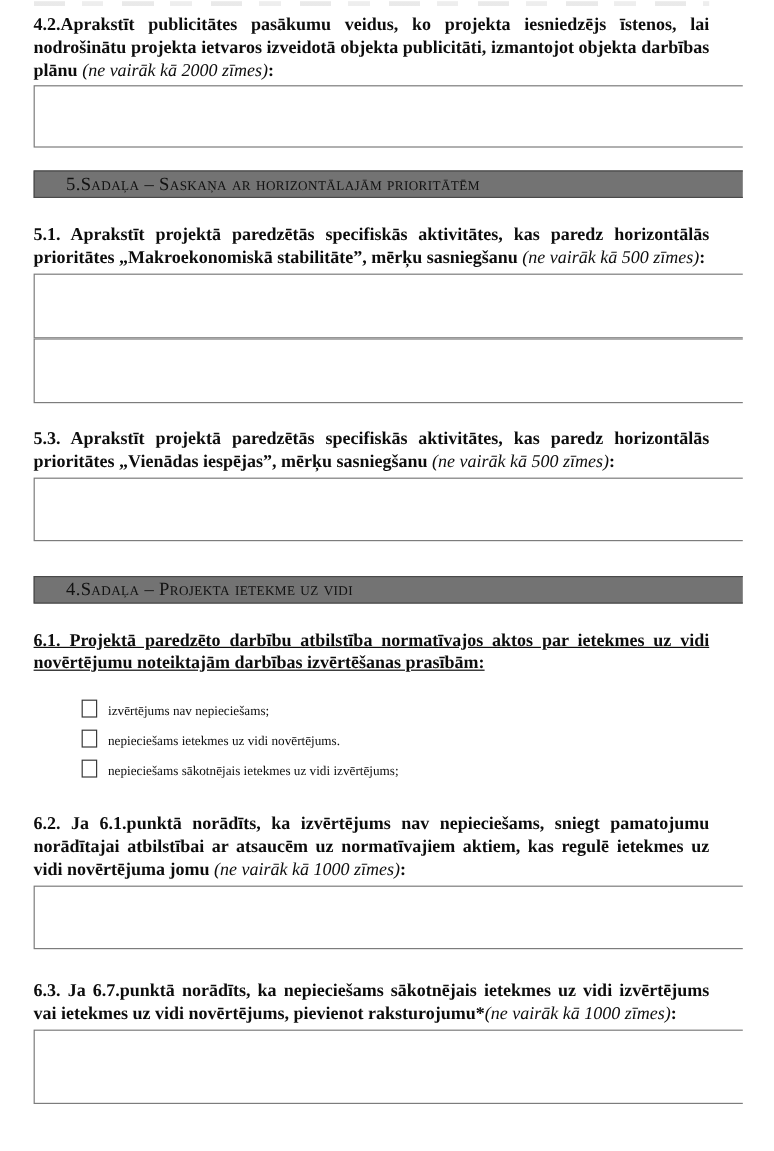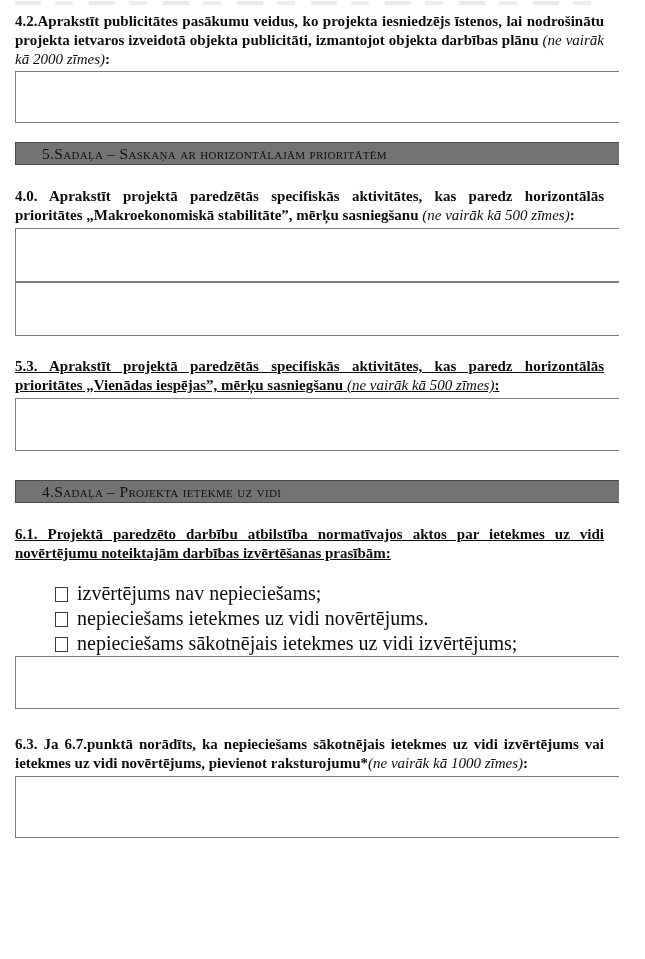--- a/index.html
+++ b/index.html
@@ -1,21 +1,21 @@
 <!DOCTYPE html>
 <html lang="lv"><head>
 <meta charset="utf-8">
 <style>
   html, body { margin: 0; padding: 0; background: #ffffff; }
   .page {
     width: 619px;
     height: 959px;
     box-sizing: border-box;
     background: #ffffff;
-    padding: 0 15px;
+    padding: 0 28px;
     overflow: hidden;
     font-family: "Liberation Serif", serif;
     color: #0d0d0d;
   }
   
   .clipped-line {
     height: 4px;
     margin-top: 1px;
     background: repeating-linear-gradient(90deg,
       #d8d8d8 0px, #d8d8d8 26px,
@@ -55,40 +55,40 @@
     font-variant: small-caps;
     font-weight: normal;
     font-size: 15.5px;
     letter-spacing: .3px;
     line-height: 21px;
     padding-left: 26px;
     color: #111111;
   }
   .chk-group { margin: 18px 0 0 40px; }
   .chk-row {
-    font-size: 20px;
+    font-size: 11px;
     font-weight: normal;
     line-height: 25px;
     white-space: nowrap;
   }
   .chk-box {
     display: inline-block;
     width: 11px;
     height: 13px;
     border: 1px solid #3a3a3a;
     background: #ffffff;
     margin-right: 9px;
     vertical-align: -2px;
   }
   
   .mt-q42  { margin-top: 7px;  margin-bottom: 2px; }
   .mt-bar5 { margin-top: 19px; }
   .mt-q51  { margin-top: 22px; margin-bottom: 3px; }
   .mt-q52  { margin-top: 16px; margin-bottom: 3px; }
-  .mt-q53  { margin-top: 21px; margin-bottom: 3px; text-decoration: underline; }
+  .mt-q53  { margin-top: 21px; margin-bottom: 3px; }
   .mt-bar6 { margin-top: 29px; }
   .mt-q61  { margin-top: 22px; text-decoration: underline; }
   .mt-q62  { margin-top: 22px; margin-bottom: 3px; }
   .mt-q63  { margin-top: 26px; margin-bottom: 3px; }
   .h52 { height: 52px; }
   .h54 { height: 54px; }
   .h53 { height: 53px; }
   .h62 { height: 62px; }
 </style>
 </head>
@@ -96,36 +96,37 @@
 
 <div class="page">
 
   <div class="clipped-line"></div>
 
   <p class="q mt-q42"><span>4.2.Aprakstīt publicitātes pasākumu veidus, ko projekta iesniedzējs īstenos, lai nodrošinātu projekta ietvaros izveidotā objekta publicitāti, izmantojot objekta darbības plānu</span> <span class="hint">(ne vairāk kā 2000 zīmes)</span><span class="colon">:</span></p>
   <textarea class="tbox h52" style=""></textarea>
 
   <div class="secbar mt-bar5">5.Sadaļa – Saskaņa ar horizontālajām prioritātēm</div>
 
-  <p class="q mt-q51"><span>4.0. Aprakstīt projektā paredzētās specifiskās aktivitātes, kas paredz horizontālās prioritātes „Makroekonomiskā stabilitāte”, mērķu sasniegšanu</span> <span class="hint">(ne vairāk kā 500 zīmes)</span><span class="colon">:</span></p>
+  <p class="q mt-q51"><span>5.1. Aprakstīt projektā paredzētās specifiskās aktivitātes, kas paredz horizontālās prioritātes „Makroekonomiskā stabilitāte”, mērķu sasniegšanu</span> <span class="hint">(ne vairāk kā 500 zīmes)</span><span class="colon">:</span></p>
   <textarea class="tbox h54" style=""></textarea>
 
   <textarea class="tbox h54" style=""></textarea>
 
   <p class="q mt-q53"><span>5.3. Aprakstīt projektā paredzētās specifiskās aktivitātes, kas paredz horizontālās prioritātes „Vienādas iespējas”, mērķu sasniegšanu</span> <span class="hint">(ne vairāk kā 500 zīmes)</span><span class="colon">:</span></p>
   <textarea class="tbox h53" style=""></textarea>
 
   <div class="secbar mt-bar6">4.Sadaļa – Projekta ietekme uz vidi</div>
 
   <p class="q mt-q61">6.1. Projektā paredzēto darbību atbilstība normatīvajos aktos par ietekmes uz vidi novērtējumu noteiktajām darbības izvērtēšanas prasībām:</p>
 
   <div class="chk-group">
     <div class="chk-row"><span class="chk-box"></span><span>izvērtējums nav nepieciešams;</span></div>
     <div class="chk-row"><span class="chk-box"></span><span>nepieciešams ietekmes uz vidi novērtējums.</span></div>
     <div class="chk-row"><span class="chk-box"></span><span>nepieciešams sākotnējais ietekmes uz vidi izvērtējums;</span></div>
   </div>
 
+  <p class="q mt-q62"><span>6.2. Ja 6.1.punktā norādīts, ka izvērtējums nav nepieciešams, sniegt pamatojumu norādītajai atbilstībai ar atsaucēm uz normatīvajiem aktiem, kas regulē ietekmes uz vidi novērtējuma jomu</span> <span class="hint">(ne vairāk kā 1000 zīmes)</span><span class="colon">:</span></p>
   <textarea class="tbox h53" style=""></textarea>
 
   <p class="q mt-q63"><span>6.3. Ja 6.7.punktā norādīts, ka nepieciešams sākotnējais ietekmes uz vidi izvērtējums vai ietekmes uz vidi novērtējums, pievienot raksturojumu*</span><span class="hint">(ne vairāk kā 1000 zīmes)</span><span class="colon">:</span></p>
   <textarea class="tbox h62" style=""></textarea>
 
 </div>
 
 </body></html>

